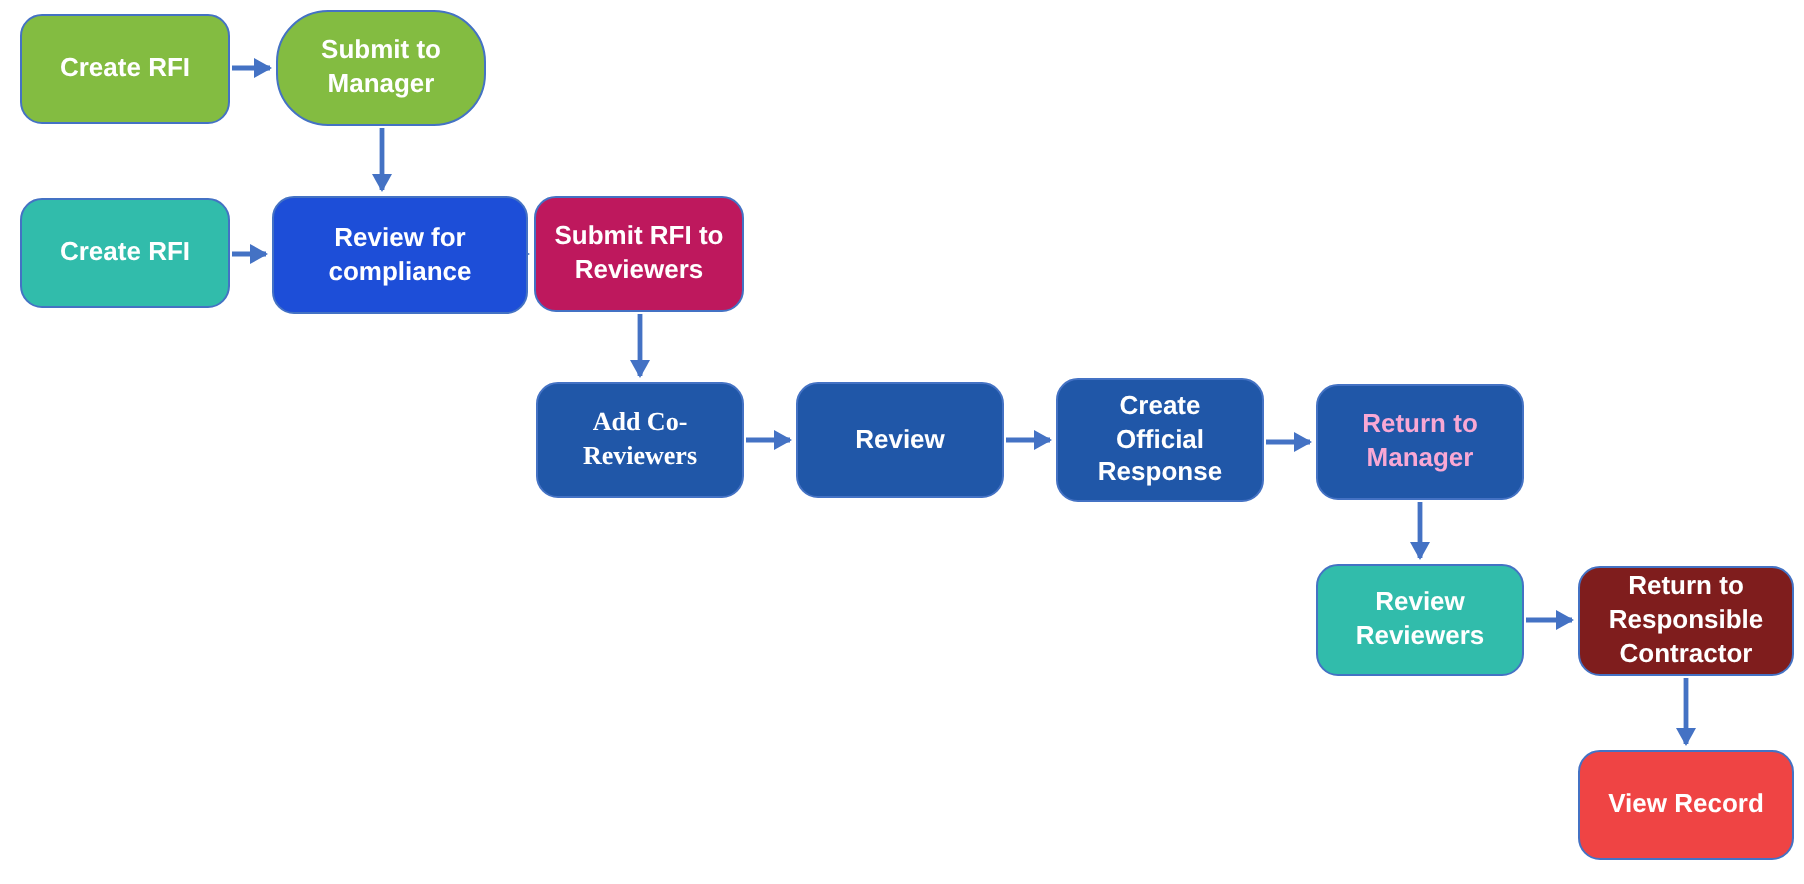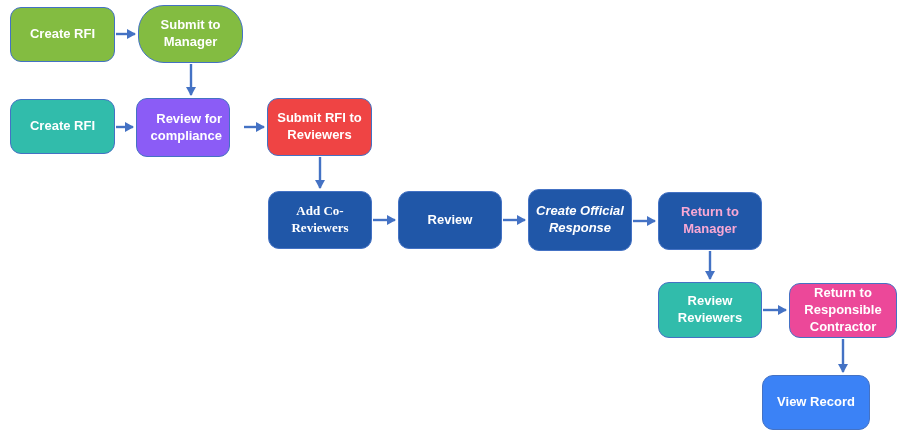--- a/index.html
+++ b/index.html
@@ -68,40 +68,40 @@
 
 <div class="node" style="left: 10px; top: 7px; width: 105px; height: 55px; background: rgb(131, 188, 65); border-color: rgb(68, 114, 196); color: rgb(255, 255, 255);">
       <span>Create RFI</span>
     </div>
     <div class="node" style="left: 138px; top: 5px; width: 105px; height: 58px; background: rgb(131, 188, 65); border-color: rgb(68, 114, 196); color: rgb(255, 255, 255); border-radius: 26px;">
       <span>Submit to Manager</span>
     </div>
     <div class="node" style="left: 10px; top: 99px; width: 105px; height: 55px; background: rgb(49, 188, 171); border-color: rgb(68, 114, 196); color: rgb(255, 255, 255);">
       <span>Create RFI</span>
     </div>
-    <div class="node" style="left: 136px; top: 98px; width: 94px; height: 59px; background: #8b5cf6; border-color: rgb(68, 114, 196); color: rgb(255, 255, 255); text-align: right;">
+    <div class="node" style="left: 136px; top: 98px; width: 128px; height: 59px; background: #1d4ed8; border-color: rgb(68, 114, 196); color: rgb(255, 255, 255);">
       <span>Review for compliance</span>
     </div>
-    <div class="node" style="left: 267px; top: 98px; width: 105px; height: 58px; background: #ef4444; border-color: rgb(68, 114, 196); color: rgb(255, 255, 255);">
+    <div class="node" style="left: 267px; top: 98px; width: 105px; height: 58px; background: #be185d; border-color: rgb(68, 114, 196); color: rgb(255, 255, 255);">
       <span>Submit RFI to Reviewers</span>
     </div>
     <div class="node" style="left: 268px; top: 191px; width: 104px; height: 58px; background: rgb(32, 87, 168); border-color: rgb(68, 114, 196); color: rgb(255, 255, 255); font-family: Liberation Serif, serif;">
       <span>Add Co-Reviewers</span>
     </div>
     <div class="node" style="left: 398px; top: 191px; width: 104px; height: 58px; background: rgb(32, 87, 168); border-color: rgb(68, 114, 196); color: rgb(255, 255, 255); text-align: center;">
       <span>Review</span>
     </div>
-    <div class="node" style="left: 528px; top: 189px; width: 104px; height: 62px; background: rgb(32, 87, 168); border-color: rgb(68, 114, 196); color: rgb(255, 255, 255); font-style: italic;">
+    <div class="node" style="left: 528px; top: 189px; width: 104px; height: 62px; background: rgb(32, 87, 168); border-color: rgb(68, 114, 196); color: rgb(255, 255, 255);">
       <span>Create Official Response</span>
     </div>
     <div class="node" style="left: 658px; top: 192px; width: 104px; height: 58px; background: rgb(32, 87, 168); border-color: rgb(68, 114, 196); color: #f9a8d4;">
       <span>Return to Manager</span>
     </div>
     <div class="node" style="left: 658px; top: 282px; width: 104px; height: 56px; background: rgb(49, 188, 171); border-color: rgb(68, 114, 196); color: rgb(255, 255, 255);">
       <span>Review Reviewers</span>
     </div>
-    <div class="node" style="left: 789px; top: 283px; width: 108px; height: 55px; background: #ec4899; border-color: rgb(68, 114, 196); color: rgb(255, 255, 255); justify-content: center;">
+    <div class="node" style="left: 789px; top: 283px; width: 108px; height: 55px; background: #7f1d1d; border-color: rgb(68, 114, 196); color: rgb(255, 255, 255); justify-content: center;">
       <span>Return to Responsible Contractor</span>
     </div>
-    <div class="node" style="left: 762px; top: 375px; width: 108px; height: 55px; background: #3b82f6; border-color: rgb(68, 114, 196); color: rgb(255, 255, 255); align-items: center;">
+    <div class="node" style="left: 789px; top: 375px; width: 108px; height: 55px; background: #ef4444; border-color: rgb(68, 114, 196); color: rgb(255, 255, 255); align-items: center;">
       <span>View Record</span>
     </div>
   </div>
 
 </body></html>

